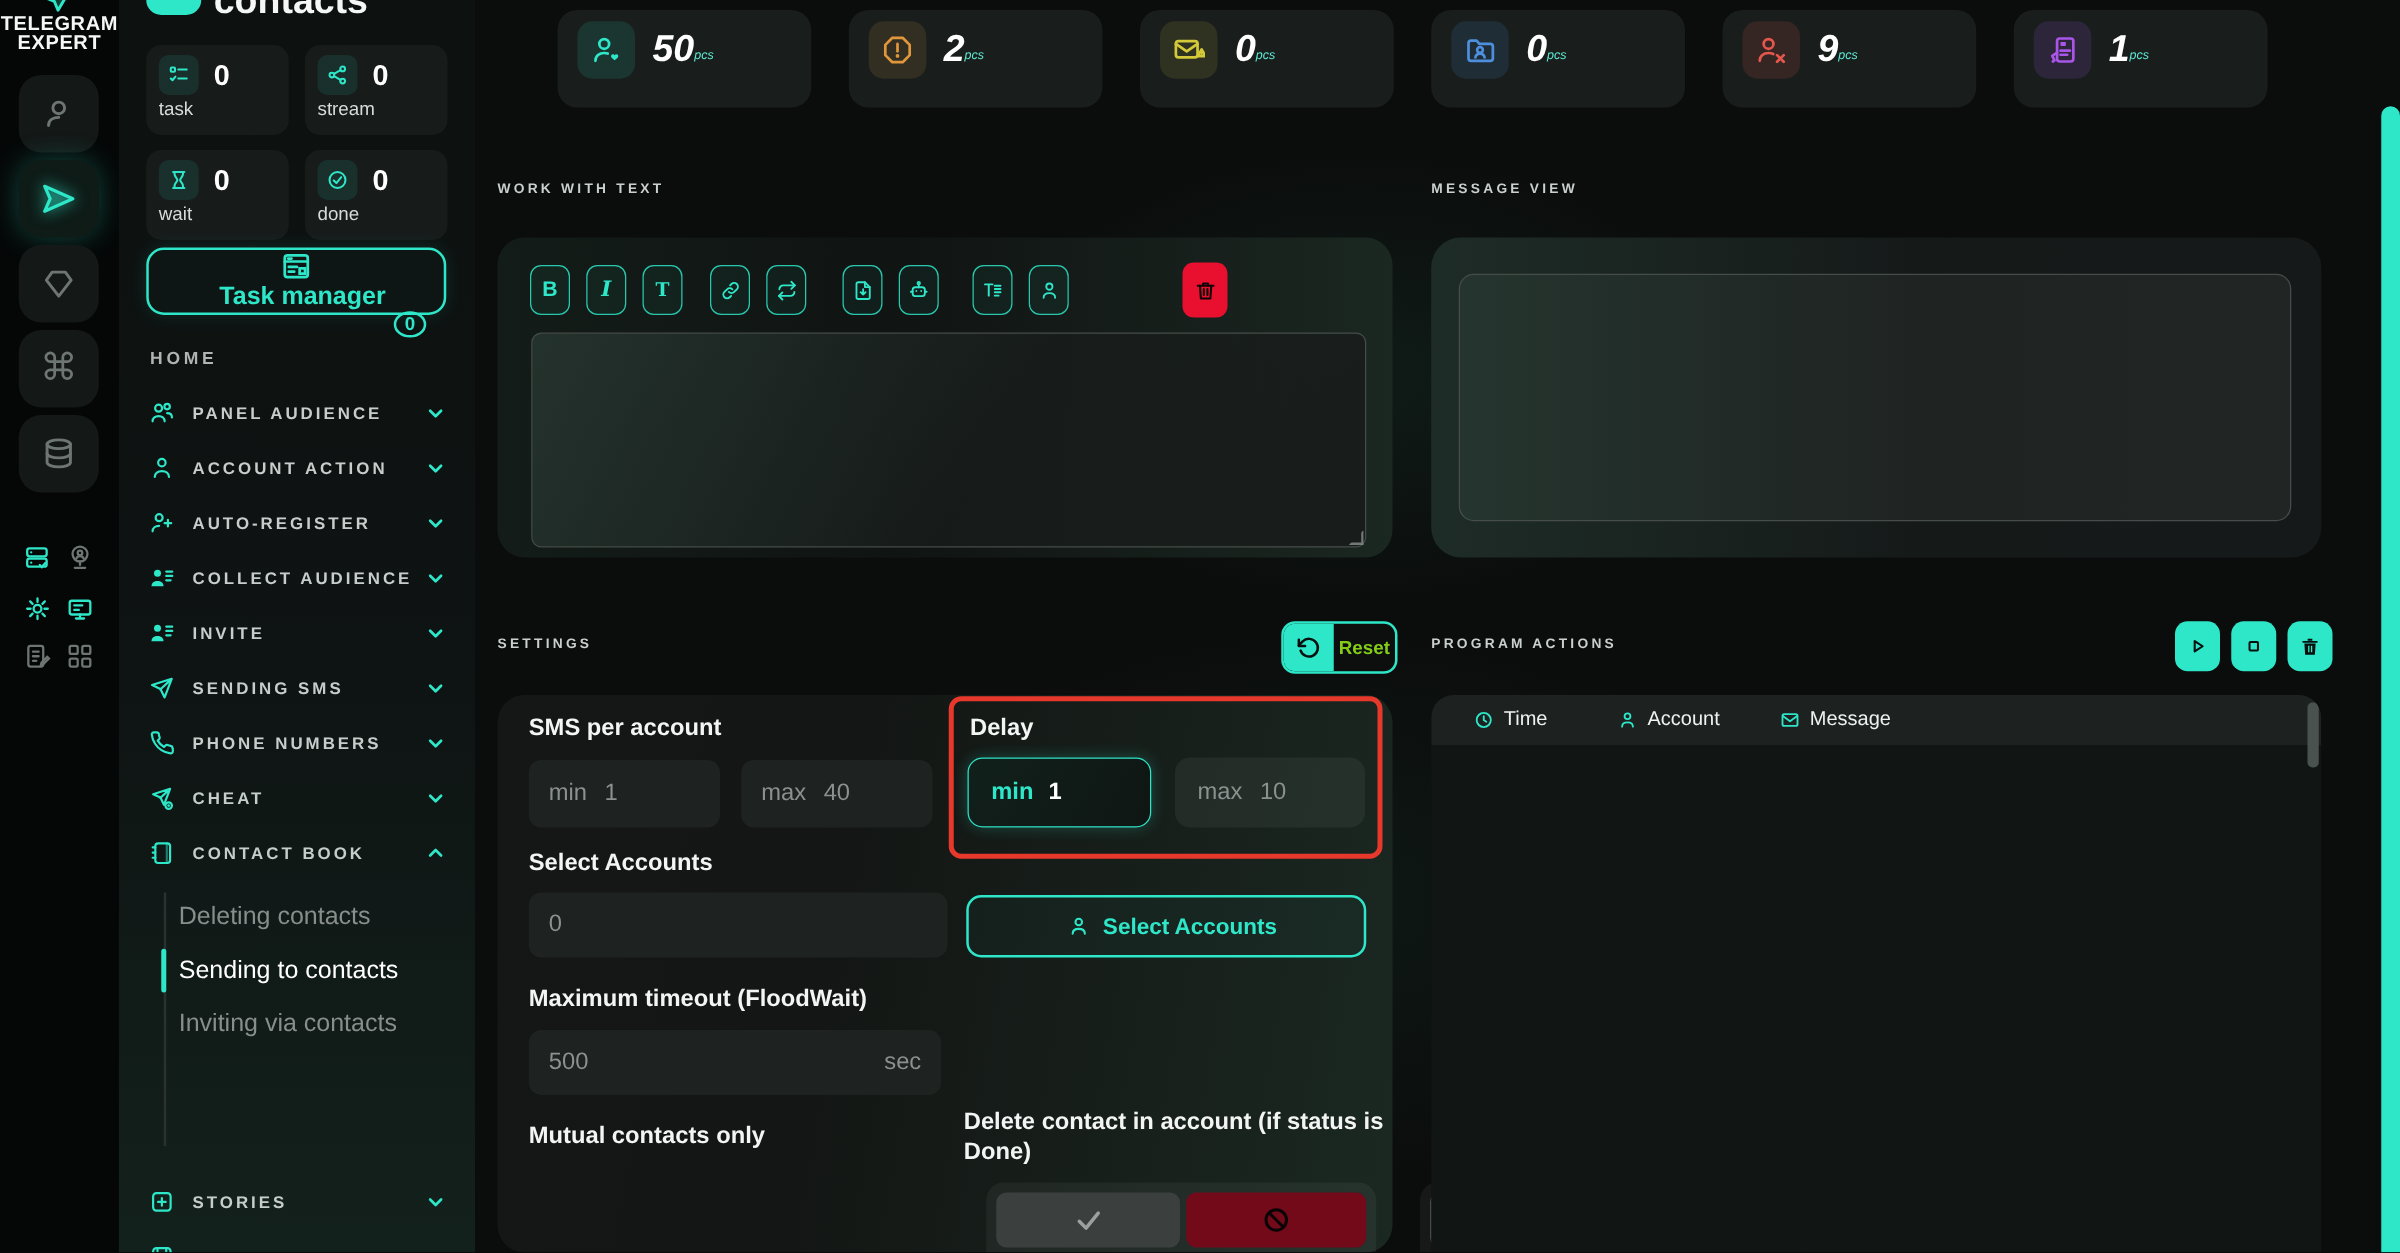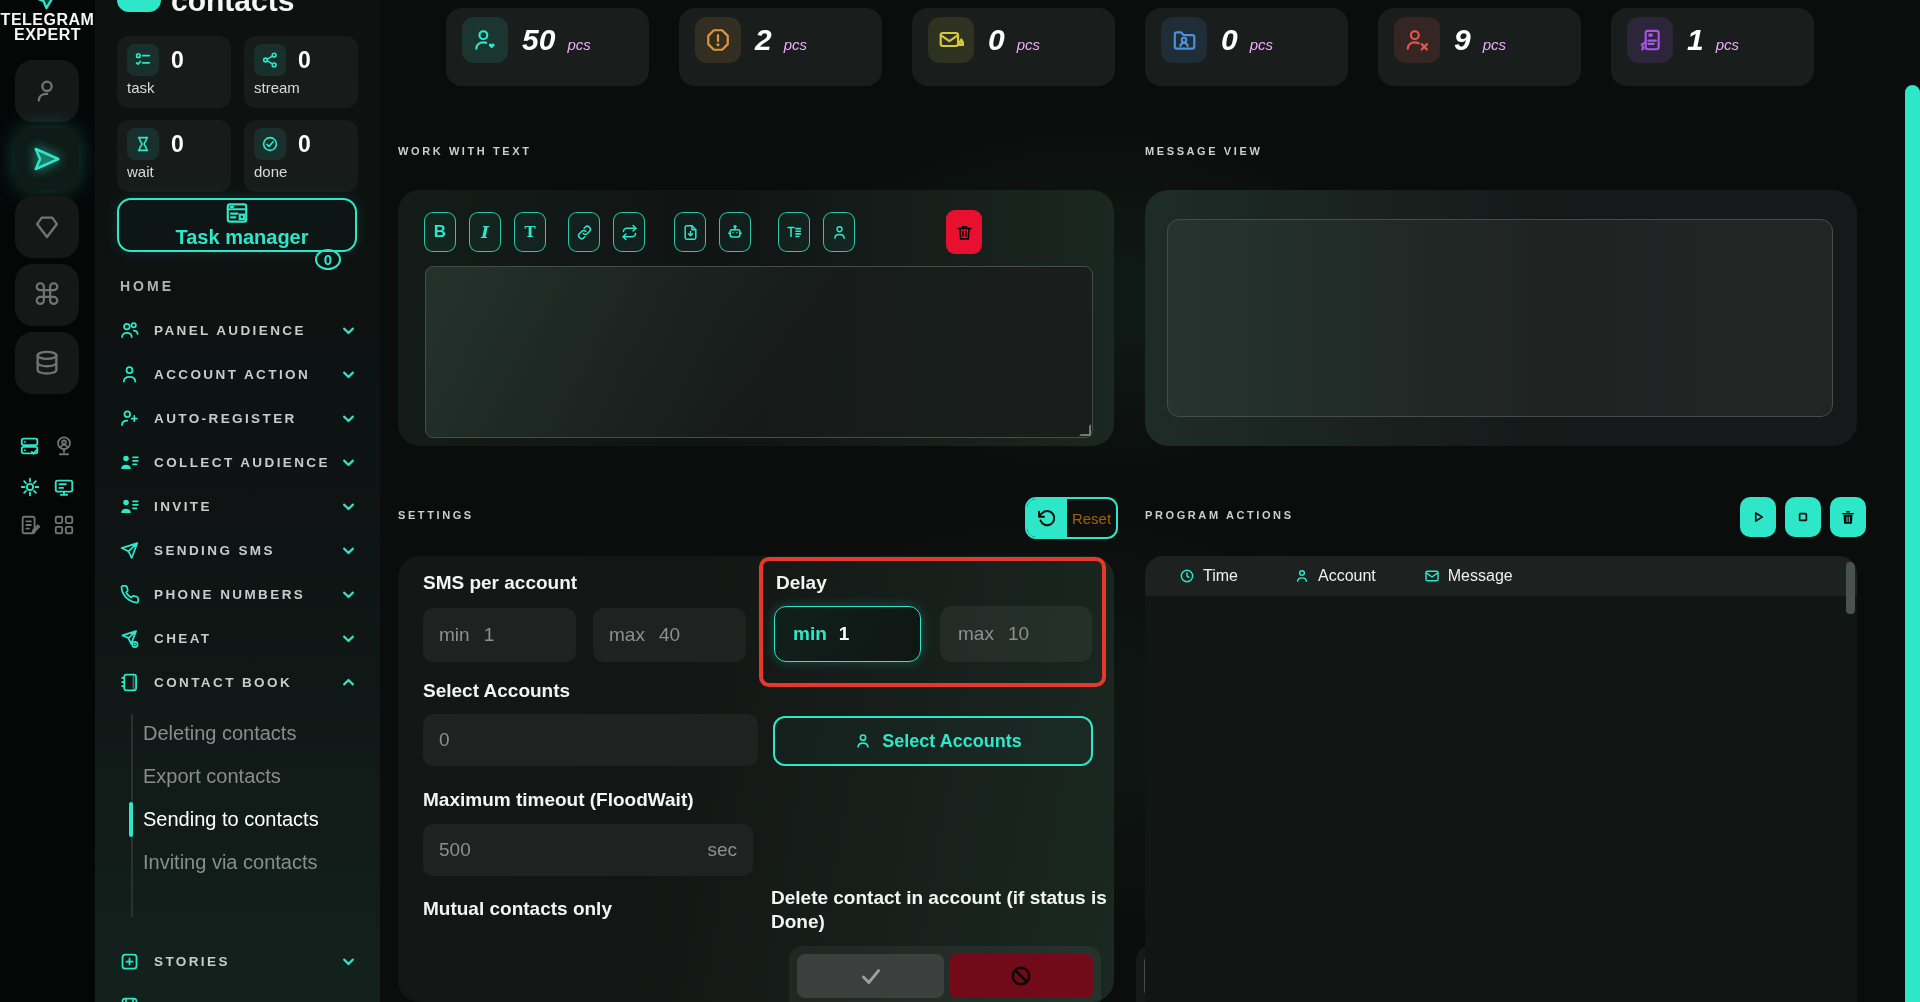--- a/index.html
+++ b/index.html
@@ -69,21 +69,21 @@
      background:
        radial-gradient(420px 260px at 46% 30%, rgba(32,84,68,.20), transparent 70%),
        radial-gradient(520px 320px at 44% 72%, rgba(30,80,64,.16), transparent 70%);
      pointer-events:none; }
 
   .stat-card { position:absolute; top:8px; width:203px; height:78px; border-radius:16px;
        background:#191e1d; display:flex; align-items:center; padding:0 16px;font-style:italic; }
   .stat-card-ic { width:46px; height:46px; border-radius:12px; display:flex;
        align-items:center; justify-content:center; margin-top:-14px; }
   .stat-card-num { margin-left:14px; margin-top:-14px; font-size:30px; font-weight:bold; color:#fff; }
-  .stat-card-unit { margin-left:12px; margin-top:-6px; font-size:15px; color:#f0abfc; }
+  .stat-card-unit { margin-left:0; margin-top:-6px; font-size:10px; color:#5eead4; }
 
   .sec-title { position:absolute; font-size:11px; font-weight:bold; letter-spacing:2.6px; color:#c9d0cd; }
 
   .wwt-card { position:absolute; left:18px; top:190px; width:716px; height:256px; border-radius:22px;
        background:linear-gradient(90deg,#131c18 0%,#101413 45%,#1b2721 100%); }
   .tb-btn { position:absolute; top:22px; width:32px; height:40px; border-radius:9px;
        border:1.5px solid rgba(46,230,200,.85); background:rgba(46,230,200,.05);
        color:#2ee6c8; display:flex; align-items:center; justify-content:center; cursor:pointer; }
   .tb-b { font-size:17px; font-weight:bold; }
   .tb-i { font-size:17px; font-weight:bold; font-style:italic; font-family:"DejaVu Serif", serif; }
@@ -104,21 +104,21 @@
        border:1px solid #454c49;
        background:linear-gradient(90deg,rgba(41,58,51,.65),rgba(33,37,36,.85) 60%,#212524); }
 
   .settings-panel { position:absolute; left:18px; top:556px; width:716px; height:446px; border-radius:22px;
        background:linear-gradient(100deg,#141716 0%,#131614 38%,#1b2822 100%); }
   .reset-btn { position:absolute; left:645px; top:497px; width:93px; height:42px; border-radius:11px;
        border:2px solid #2ee6c8; display:flex; overflow:hidden; cursor:pointer; background:#0c0f0e; }
   .reset-ic { width:40px; height:100%; background:#2ee6c8; color:#06110e;
        display:flex; align-items:center; justify-content:center; border-radius:8px 0 0 8px; }
   .reset-text { flex:1; display:flex; align-items:center; justify-content:center;
-       color:#a16207; font-size:15px; font-weight:normal; }
+       color:#84cc16; font-size:15px; font-weight:bold; }
 
   .field-label { position:absolute; font-size:19px; font-weight:bold; color:#f2f5f4; }
   .input { position:absolute; background:#1e2322; border-radius:10px; display:flex;
        align-items:center; padding:0 16px; color:#8b918f; font-size:19px; cursor:text; }
   .input .pfx { margin-right:14px; }
   .delay-group { position:absolute; left:379px; top:557px; width:347px; height:130px;
        border:4px solid #e6392c; border-radius:10px; }
   .delay-min { position:absolute; left:11px; top:45px; width:147px; height:56px;
        border:1.5px solid #2ee6c8; border-radius:12px; background:linear-gradient(120deg,#11201b,#0f1614);
        display:flex; align-items:center; padding:0 18px; font-size:19px; font-weight:bold;
@@ -463,23 +463,20 @@
               <polyline points="5,15 12,8 19,15"></polyline>
             </svg>
           </span>
       </div>
 
       <div class="submenu">
         <div class="submenu-line"></div>
         <div class="sub-item">
           <span>Deleting contacts</span>
         </div>
-        <div class="sub-item">
-          <span>Export contacts</span>
-        </div>
         <div class="sub-item active">
           <span class="sub-bar"></span>
           <span>Sending to contacts</span>
         </div>
         <div class="sub-item">
           <span>Inviting via contacts</span>
         </div>
       </div>
 
       <div class="menu-item stories">

